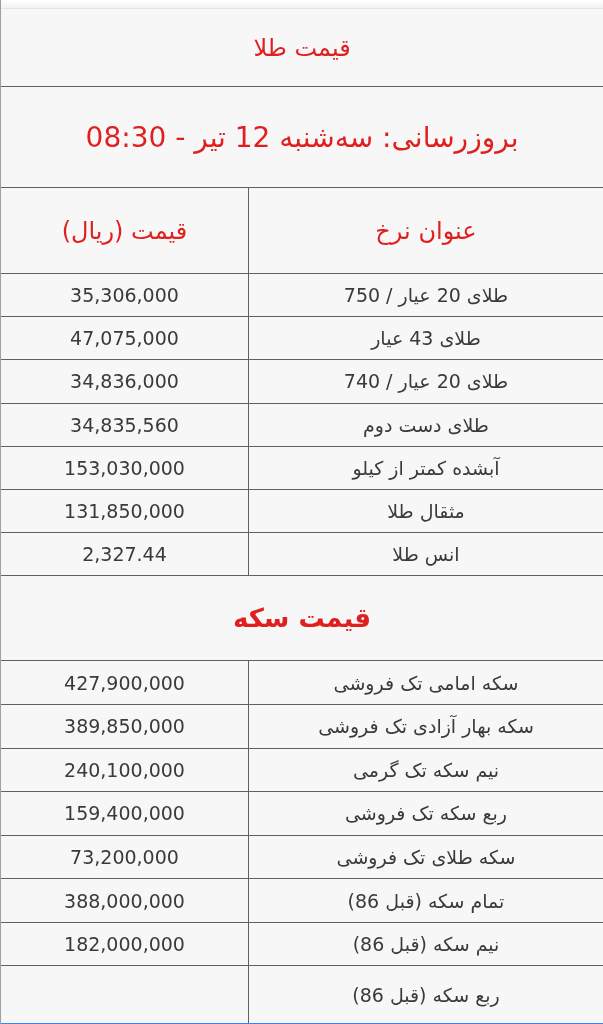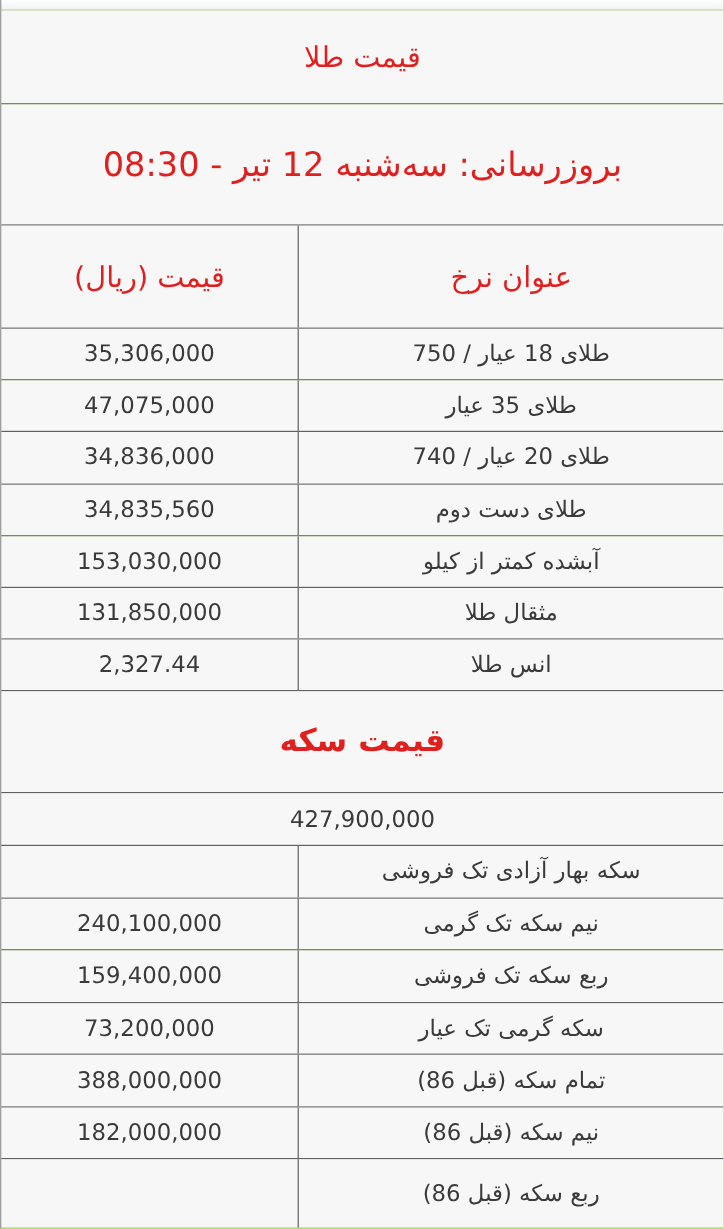--- a/index.html
+++ b/index.html
@@ -4,21 +4,21 @@
 <style>
   * { box-sizing: border-box; margin: 0; padding: 0; }
   html, body {
     width: 603px; height: 1024px;
     overflow: hidden;
     background: #ffffff;
     font-family: "DejaVu Sans", sans-serif;
   }
   #screen {
     width: 603px; height: 1024px;
-    background: #84cc16;
+    background: #3b82f6;
     direction: rtl;
     border-left: 1px solid #9f9f9f;
     overflow: hidden;
     text-align: right;
   }
   .top-edge {
     height: 9px;
     background: linear-gradient(#ffffff, #f2f2f2);
     border-bottom: 1px solid #e3e3e3;
   }
@@ -68,25 +68,25 @@
   <div class="row full r-update">
     <span class="red">بروزرسانی: سه‌شنبه 12 تیر - 08:30</span>
   </div>
 
   <div class="row r-colhead">
     <div class="cell label">عنوان نرخ</div>
     <div class="cell value">قیمت (ریال)</div>
   </div>
 
   <div class="row r-data">
-    <div class="cell label">طلای 18 عیار / 750</div>
+    <div class="cell label">طلای 20 عیار / 750</div>
     <div class="cell value">35,306,000</div>
   </div>
   <div class="row r-data">
-    <div class="cell label">طلای 35 عیار</div>
+    <div class="cell label">طلای 43 عیار</div>
     <div class="cell value">47,075,000</div>
   </div>
   <div class="row r-data">
     <div class="cell label">طلای 20 عیار / 740</div>
     <div class="cell value">34,836,000</div>
   </div>
   <div class="row r-data">
     <div class="cell label">طلای دست دوم</div>
     <div class="cell value">34,835,560</div>
   </div>
@@ -101,35 +101,37 @@
   <div class="row r-data">
     <div class="cell label">انس طلا</div>
     <div class="cell value">2,327.44</div>
   </div>
 
   <div class="row full r-section">
     <span class="red">قیمت سکه</span>
   </div>
 
   <div class="row r-coin">
+    <div class="cell label">سکه امامی تک فروشی</div>
     <div class="cell value">427,900,000</div>
   </div>
   <div class="row r-coin">
     <div class="cell label">سکه بهار آزادی تک فروشی</div>
+    <div class="cell value">389,850,000</div>
   </div>
   <div class="row r-coin">
     <div class="cell label">نیم سکه تک گرمی</div>
     <div class="cell value">240,100,000</div>
   </div>
   <div class="row r-coin">
     <div class="cell label">ربع سکه تک فروشی</div>
     <div class="cell value">159,400,000</div>
   </div>
   <div class="row r-coin">
-    <div class="cell label">سکه گرمی تک عیار</div>
+    <div class="cell label">سکه طلای تک فروشی</div>
     <div class="cell value">73,200,000</div>
   </div>
   <div class="row r-coin">
     <div class="cell label">تمام سکه (قبل 86)</div>
     <div class="cell value">388,000,000</div>
   </div>
   <div class="row r-coin">
     <div class="cell label">نیم سکه (قبل 86)</div>
     <div class="cell value">182,000,000</div>
   </div>

